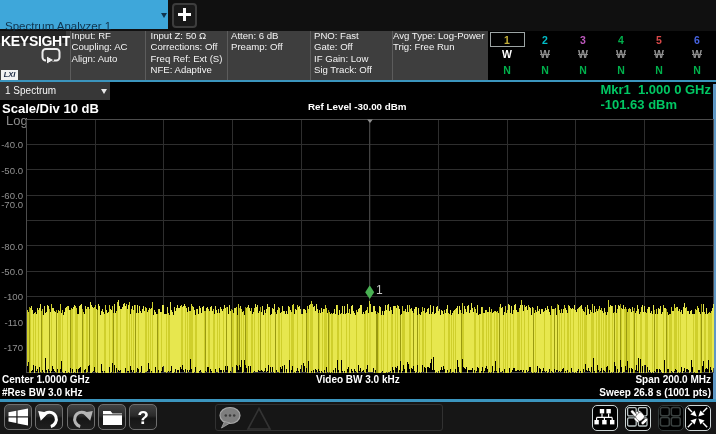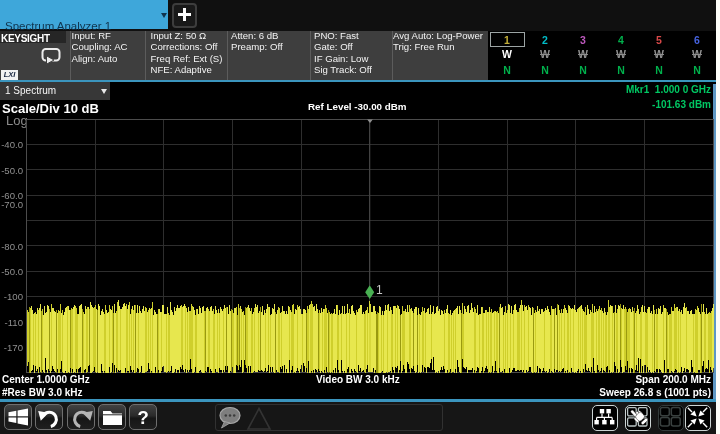--- a/index.html
+++ b/index.html
@@ -10,37 +10,37 @@
 #topbar{left:0;top:0;width:716px;height:31px;background:#101010}
 #tab{left:0;top:0;width:168px;height:28.5px;background:#3ea7da;color:#10344e;font-size:11.5px;line-height:12.2px;padding:20px 0 0 5px}
 #tabarr{left:160.5px;top:12.5px;width:0;height:0;border-left:3.2px solid transparent;border-right:3.2px solid transparent;border-top:5.2px solid #10344e}
 #plus{left:172px;top:2.5px;width:25px;height:25.5px;background:#191919;border:2px solid #3d3d3d;border-radius:4px}
 #plus:before{content:"";position:absolute;left:4px;top:8.7px;width:13px;height:2.6px;background:#fff}
 #plus:after{content:"";position:absolute;left:9.2px;top:3.5px;width:2.6px;height:13px;background:#fff}
 
 #hdr{left:0;top:31px;width:716px;height:48.5px;background:#3e3e3e;color:#fff}
 .sep{position:absolute;top:0;width:1px;height:48.5px;background:#5c5c5c}
 .hcol{position:absolute;top:-0.8px;font-size:9.6px;line-height:11.2px;color:#f4f4f4;white-space:pre-line}
-#klogo{left:1px;top:1.5px;font-size:10px;font-weight:bold;letter-spacing:-0.3px;color:#fff}
+#klogo{left:1px;top:1.5px;font-size:14px;font-weight:bold;letter-spacing:-0.3px;color:#fff}
 #kbg{left:0;top:0;width:66px;height:11.5px;background:#262626}
 #lxi{left:1px;top:38.5px;width:17px;height:10px;background:#f2f2f2;color:#16243e;font-size:7.5px;font-weight:bold;font-style:italic;text-align:center;line-height:10px}
 
 #ttbl{left:488px;top:0;width:228px;height:48.5px;background:#000}
 .tn{position:absolute;top:3px;width:38px;text-align:center;font-size:10.5px;font-weight:bold}
 .tw{position:absolute;top:17px;width:38px;text-align:center;font-size:10.5px;font-weight:bold;color:#8f8f8f;text-decoration:line-through}
 .tnn{position:absolute;top:33px;width:38px;text-align:center;font-size:10.5px;font-weight:bold;color:#00b14c}
 #t1box{left:2px;top:1px;width:35px;height:14.5px;border:1px solid #9ca4a4}
 
 .bluesep{left:0;width:716px;height:2.5px;background:#3b95be}
 #rstrip{left:712.5px;top:84px;width:3.5px;height:315px;background:#5e97c3}
 #wedge{left:716px;top:0;width:4px;height:434px;background:#fdfdf9}
 
 #specbar{left:0;top:82px;width:110px;height:18px;background:#373737;color:#f5f5f5;font-size:10px;line-height:18px;padding-left:5px}
 #specarr{left:101px;top:88.5px;width:0;height:0;border-left:3.5px solid transparent;border-right:3.5px solid transparent;border-top:5px solid #e8e8e8}
-#mkr1{right:9px;top:83px;color:#00c763;font-size:10px;font-weight:bold;text-align:right;line-height:14.5px}
+#mkr1{right:9px;top:83px;color:#00c763;font-size:13px;font-weight:bold;text-align:left;line-height:14.5px}
 #scalediv{left:2px;top:101px;color:#fff;font-size:13px;font-weight:bold}
 #reflevel{left:308px;top:101px;color:#fff;font-size:9.8px;font-weight:bold}
 #loglab{left:6px;top:112.5px;color:#8b8b8b;font-size:13px}
 .ylab{position:absolute;width:23px;text-align:right;color:#909090;font-size:9.6px;left:0}
 
 .bann{position:absolute;color:#fff;font-size:10px;font-weight:bold}
 
 #tbar{left:0;top:401.5px;width:716px;height:32.5px;background:#161616}
 .btn{position:absolute;top:2.5px;width:28px;height:26px;border:1px solid #6f6f6f;border-radius:5px;background:linear-gradient(180deg,#424242 0%,#2a2a2a 45%,#161616 55%,#1f1f1f 100%)}
 #flatbox{position:absolute;left:215px;top:2px;width:228px;height:27px;border:1px solid #313131;border-radius:3px}
@@ -72,21 +72,21 @@
   <div class="hcol" style="left:150.5px">Input Z: 50 Ω
 Corrections: Off
 Freq Ref: Ext (S)
 NFE: Adaptive</div>
   <div class="hcol" style="left:231px">Atten: 6 dB
 Preamp: Off</div>
   <div class="hcol" style="left:314px">PNO: Fast
 Gate: Off
 IF Gain: Low
 Sig Track: Off</div>
-  <div class="hcol" style="left:393px">Avg Auto: Log-Power
+  <div class="hcol" style="left:393px">Avg Type: Log-Power
 Trig: Free Run</div>
   <div class="abs" id="ttbl">
     <div class="abs" id="t1box"></div>
     <div class="tn" style="left:0;color:#c3ae38">1</div>
     <div class="tn" style="left:38px;color:#00bdc8">2</div>
     <div class="tn" style="left:76px;color:#bd59bd">3</div>
     <div class="tn" style="left:114px;color:#00b14c">4</div>
     <div class="tn" style="left:152px;color:#d84848">5</div>
     <div class="tn" style="left:190px;color:#4663e0">6</div>
     <div class="tw" style="left:0;color:#fff;text-decoration:none">W</div>

